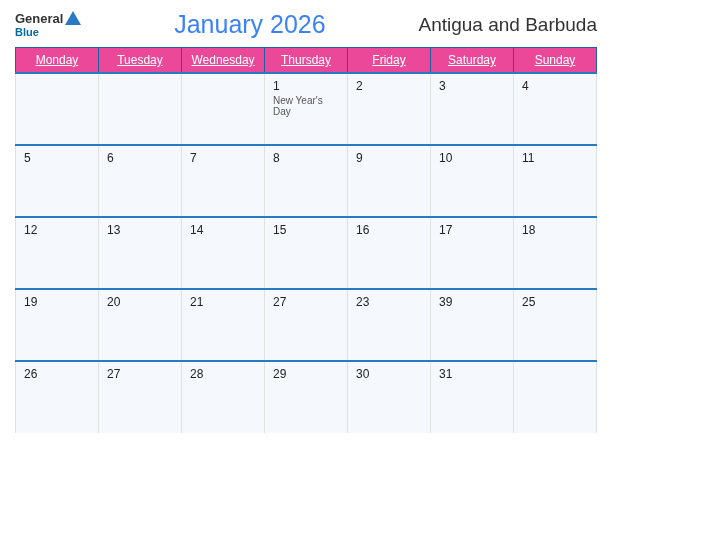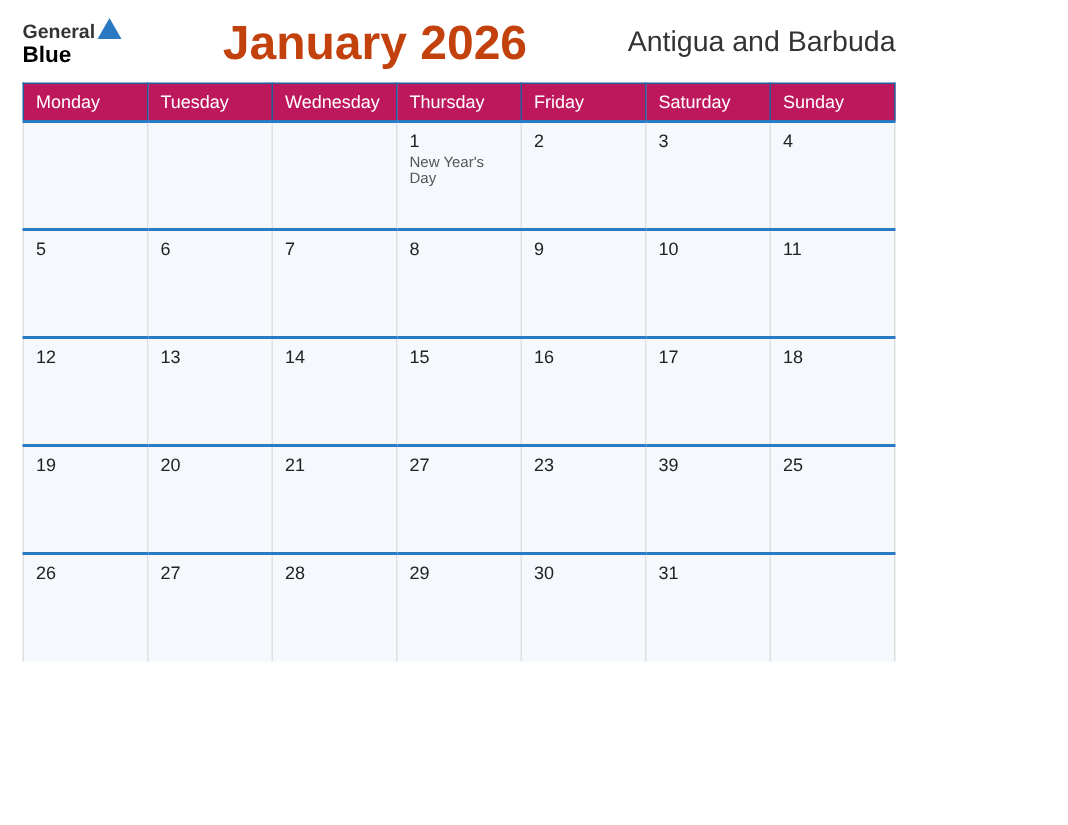--- a/index.html
+++ b/index.html
@@ -26,53 +26,54 @@
       display: flex;
       flex-direction: column;
       align-items: flex-start;
     }
     .logo-general {
       font-size: 13px;
       font-weight: bold;
       color: #333;
     }
     .logo-blue {
-      font-size: 15px;
+      font-size: 11px;
       font-weight: bold;
-      color: #000000;
+      color: #0369a1;
     }
     .logo-row {
       display: flex;
       align-items: center;
     }
     .month-title {
-      font-size: 32px;
-      font-weight: bold;
-      color: #c2410c;
+      font-size: 25px;
+      font-weight: normal;
+      color: #3b82f6;
       text-align: center;
       flex: 1;
     }
     .country-name {
       font-size: 19px;
       color: #333;
       text-align: right;
       min-width: 160px;
     }
     .calendar-table {
       width: 100%;
       border-collapse: collapse;
     }
     .calendar-table thead tr th {
-      background: #be185d;
+      background: #ec4899;
       color: #fff;
       font-size: 12px;
       font-weight: normal;
-      text-align: left;
+      text-align: center;
       padding: 5px 8px;
       border: 1px solid #2060a0;
+      text-decoration: underline;
     }
     .calendar-table tbody tr {
       height: 72px;
     }
     .calendar-table tbody tr td {
       border-top: 2px solid #2979c3;
       border-left: 1px solid #e0e0e0;
       border-right: none;
       border-bottom: none;
       vertical-align: top;

